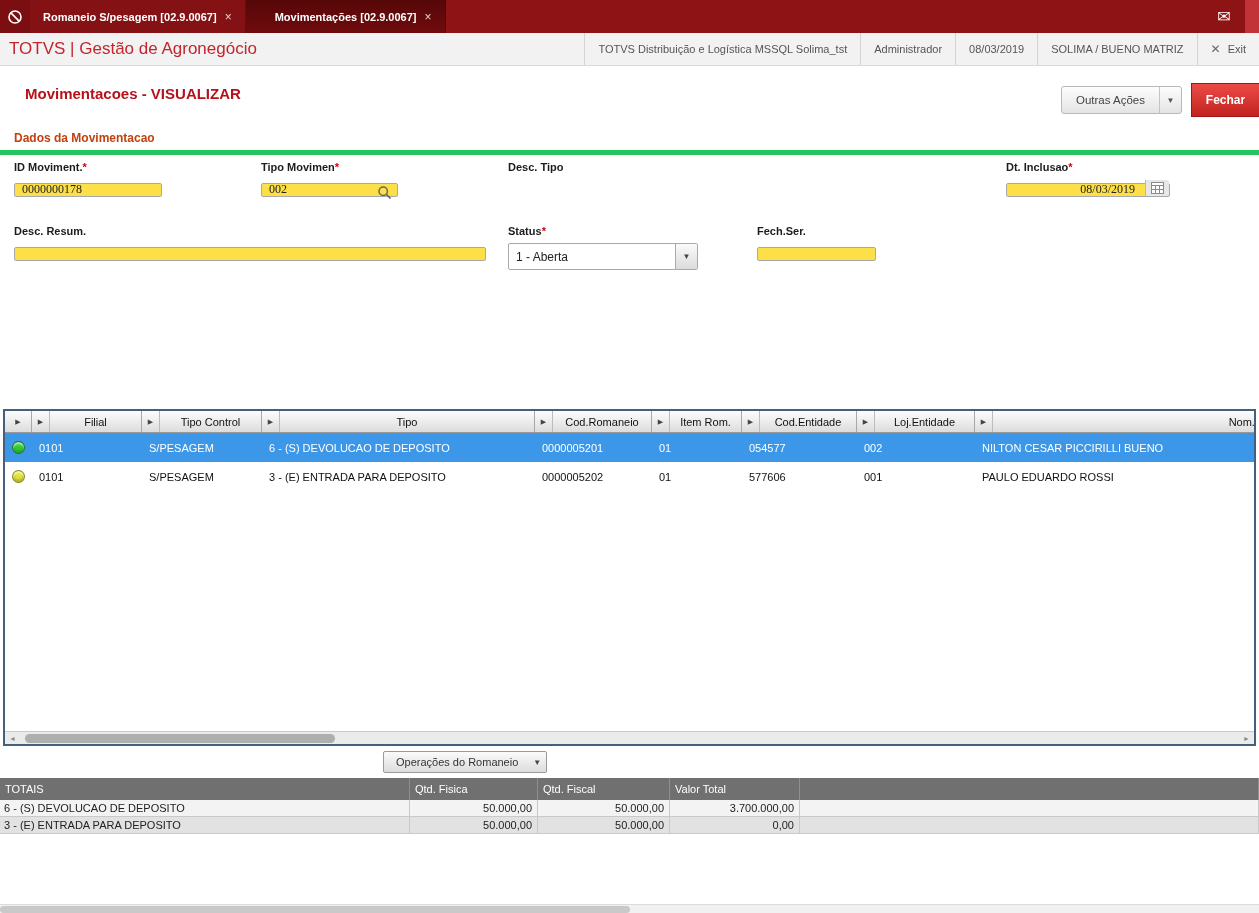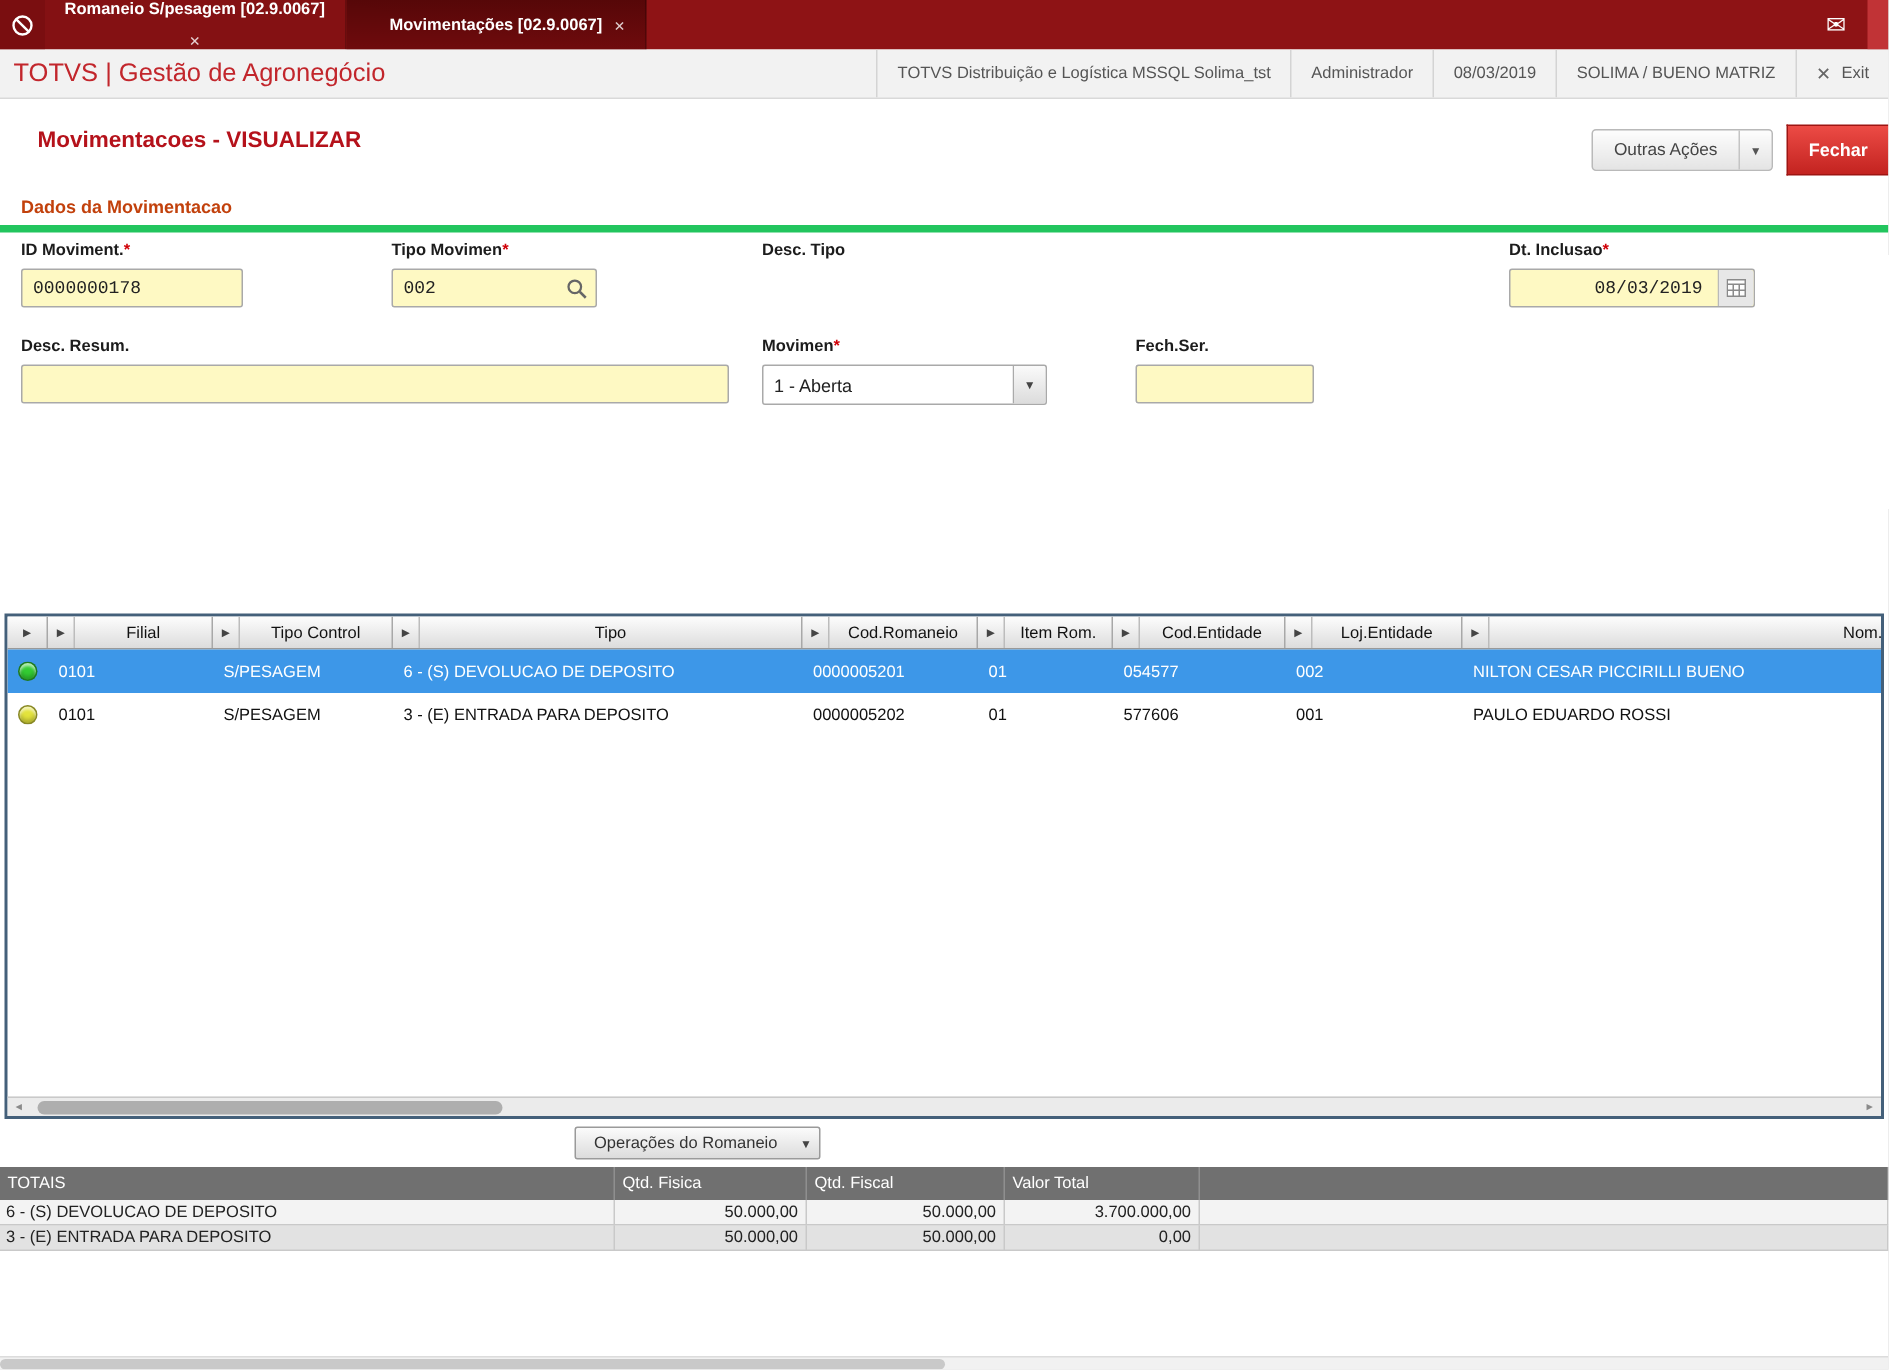--- a/index.html
+++ b/index.html
@@ -3,21 +3,21 @@
 <meta charset="utf-8">
 <style>
   * { margin:0; padding:0; box-sizing:border-box; }
   body { background:#cfcfcf; font-family:"Liberation Sans", sans-serif; }
   .screen { position:relative; width:1259px; height:913px; background:#fff; overflow:hidden; font-family:"Liberation Sans", sans-serif; }
 
   
   .titlebar { position:absolute; top:0; left:0; right:0; height:33px; background:#8e1315; display:flex; align-items:stretch; }
   .logo-box { width:30px; background:#7a0e10; display:flex; align-items:center; justify-content:center; flex:none; }
   .tab { display:flex; align-items:center; gap:8px; padding:0 13px; color:#fff; font-size:11px; font-weight:bold; border-right:1px solid rgba(0,0,0,.22); cursor:default; white-space:nowrap; }
-  .tab.inactive { background:rgba(0,0,0,.07);flex-direction:column; }
+  .tab.inactive { background:rgba(0,0,0,.07); }
   .tab.active { background:linear-gradient(180deg,#560708,#6f0b0d);padding-left:29px; }
   .tab-close { font-weight:normal; color:rgba(255,255,255,.8); font-size:12px; }
   .titlebar-right { margin-left:auto; display:flex; align-items:stretch; }
   .mail-btn { width:42px; display:flex; align-items:center; justify-content:center; color:#fff; font-size:16px; }
   .corner-strip { width:14px; background:#c13336; }
 
   
   .appbar { position:absolute; top:33px; left:0; right:0; height:33px; background:#f2f2f2; border-bottom:1px solid #d9d9d9; display:flex; align-items:stretch; }
   .brand { display:flex; align-items:center; padding-left:9px; color:#c2262c; font-size:17px; white-space:nowrap; }
   .appbar-right { margin-left:auto; display:flex; align-items:stretch; overflow:hidden; }
@@ -34,21 +34,21 @@
 
   
   .section-dados { position:absolute; top:131px; left:0; right:0; padding:0 0 5px 14px; color:#c2410c; font-size:12px; font-weight:bold; border-bottom:5px solid #22c55e; }
   .section-romaneios { position:absolute; top:408px; left:14px; color:#a50d12; font-size:12px; font-weight:bold; }
 
   
   .field { position:absolute; }
   .field-label { font-size:11px; font-weight:bold; color:#1c1c1c; margin-bottom:6px; white-space:nowrap; }
   .req { color:#d00007; }
   .input-wrap { position:relative; }
-  .tinput { width:100%; height:26px; border:1px solid #a9a9a9; border-radius:2px; font-family:Liberation Mono, monospace; font-size:12px; padding:0 7px; color:#222; background:#fef9c3; outline:none; }
+  .tinput { width:100%; height:14px; border:1px solid #a9a9a9; border-radius:2px; font-family:Liberation Serif, serif; font-size:12px; padding:0 7px; color:#222; background:#fde047; outline:none; }
   .f-id     { left:14px;   top:161px; width:148px; }
   .f-tipo   { left:261px;  top:161px; width:137px; }
   .f-desctipo{ left:508px; top:161px; width:477px; }
   .f-dt     { left:1006px; top:161px; width:164px; }
   .f-resum  { left:14px;   top:225px; width:472px; }
   .f-status { left:508px;  top:225px; width:190px; }
   .f-fech   { left:757px;  top:225px; width:119px; }
   .search-ico { position:absolute; right:6px; top:6px; }
   .dt-input { text-align:right; padding-right:34px; }
   .cal-btn { position:absolute; right:1px; top:1px; bottom:1px; width:24px; background:#e7e7e7; border-left:1px solid #b9b9b9; display:flex; align-items:center; justify-content:center; border-radius:0 2px 2px 0; }
@@ -182,21 +182,21 @@
       </span>
     </div>
   </div>
 
   <div class="field f-resum">
     <div class="field-label"><span>Desc. Resum.</span></div>
     <div class="input-wrap"><input class="tinput" value="" style=""></div>
   </div>
 
   <div class="field f-status">
-    <div class="field-label"><span>Movimen</span><span class="req">*</span></div>
+    <div class="field-label"><span>Status</span><span class="req">*</span></div>
     <div class="select-box">
       <span class="select-value">1 - Aberta</span>
       <span class="select-caret">▼</span>
     </div>
   </div>
 
   <div class="field f-fech">
     <div class="field-label"><span>Fech.Ser.</span></div>
     <div class="input-wrap"><input class="tinput" value="" style=""></div>
   </div>

